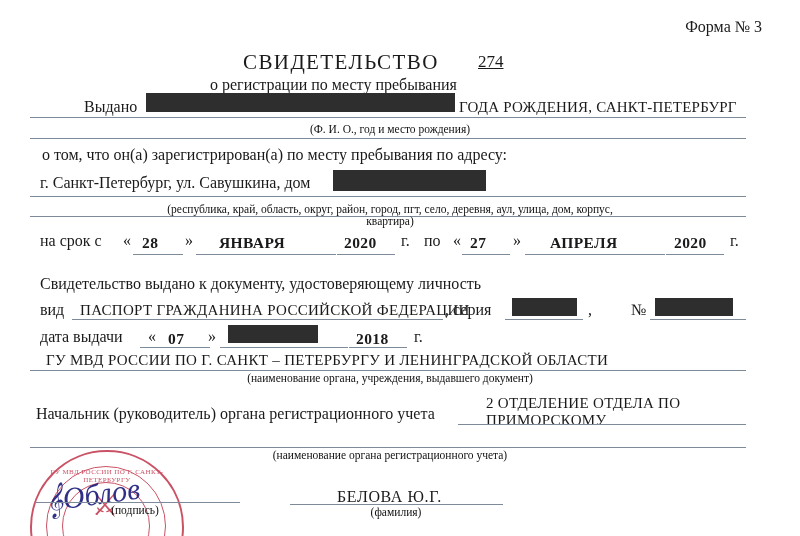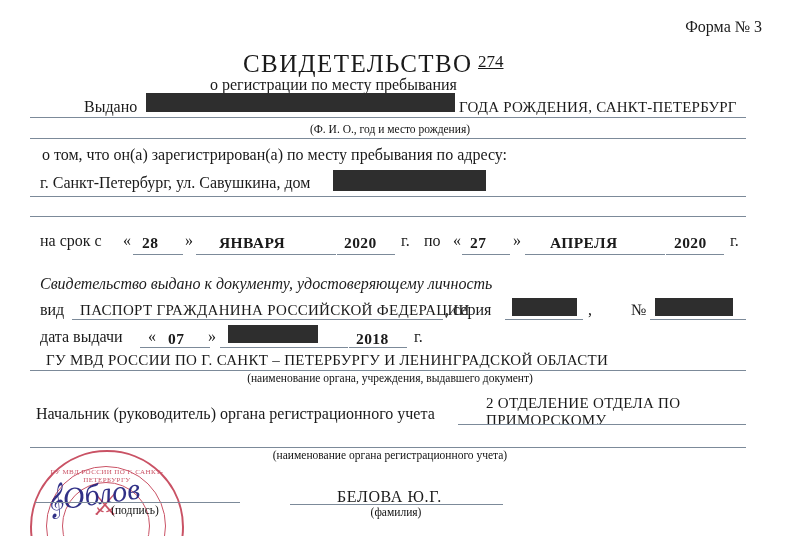--- a/index.html
+++ b/index.html
@@ -25,21 +25,21 @@
   .form-no {
     right: 26px;
     top: 18px;
     font-size: 16px;
     font-family: "Liberation Serif", serif;
   }
 
   .title-main {
     left: 243px;
     top: 50px;
-    font-size: 25px;
+    font-size: 21px;
     letter-spacing: 1.4px;
     font-family: "Liberation Serif", serif;
   }
   .doc-number {
     left: 478px;
     top: 52px;
     font-size: 17px;
     text-decoration: underline;
   }
   .title-sub {
@@ -160,20 +160,21 @@
   <div class="line" style="left:30px; top:117px; width:716px;"></div>
   <div class="line" style="left:30px; top:138px; width:716px;"></div>
   <div class="caption" style="left:230px; top:123px; width:320px;">(Ф. И. О., год и место рождения)</div>
 
   <div class="abs lbl" style="left:42px; top:146px;">о том, что он(а) зарегистрирован(а) по месту пребывания по адресу:</div>
 
   <div class="abs lbl" style="left:40px; top:174px;">г. Санкт-Петербург, ул. Савушкина, дом</div>
   <div class="redact" style="left:333px; top:170px; width:153px; height:21px;"></div>
   <div class="line" style="left:30px; top:196px; width:716px;"></div>
   <div class="line" style="left:30px; top:216px; width:716px;"></div>
+  <div class="caption" style="left:150px; top:203px; width:480px;">(республика, край, область, округ, район, город, пгт, село, деревня, аул, улица, дом, корпус, квартира)</div>
 
   <div class="abs lbl" style="left:40px; top:232px;">на срок с</div>
   <div class="abs qm" style="left:123px; top:232px;">«</div>
   <div class="abs bold-val" style="left:142px; top:234px;">28</div>
   <div class="abs qm" style="left:185px; top:232px;">»</div>
   <div class="abs bold-val" style="left:219px; top:234px;">ЯНВАРЯ</div>
   <div class="abs bold-val" style="left:344px; top:234px;">2020</div>
   <div class="abs lbl" style="left:401px; top:232px;">г.</div>
   <div class="abs lbl" style="left:424px; top:232px;">по</div>
   <div class="abs qm" style="left:453px; top:232px;">«</div>
@@ -182,21 +183,21 @@
   <div class="abs bold-val" style="left:550px; top:234px;text-align:center;">АПРЕЛЯ</div>
   <div class="abs bold-val" style="left:674px; top:234px;">2020</div>
   <div class="abs lbl" style="left:730px; top:232px;">г.</div>
   <div class="line" style="left:133px; top:254px; width:50px;"></div>
   <div class="line" style="left:196px; top:254px; width:140px;"></div>
   <div class="line" style="left:337px; top:254px; width:58px;"></div>
   <div class="line" style="left:462px; top:254px; width:48px;"></div>
   <div class="line" style="left:525px; top:254px; width:140px;"></div>
   <div class="line" style="left:666px; top:254px; width:58px;"></div>
 
-  <div class="abs lbl" style="left:40px; top:275px;font-style:italic;">Свидетельство выдано к документу, удостоверяющему личность</div>
+  <div class="abs lbl" style="left:40px; top:275px;">Свидетельство выдано к документу, удостоверяющему личность</div>
 
   <div class="abs lbl" style="left:40px; top:301px;">вид</div>
   <div class="abs small-caps-line" style="left:80px; top:302px;">ПАСПОРТ ГРАЖДАНИНА РОССИЙСКОЙ ФЕДЕРАЦИИ</div>
   <div class="line" style="left:72px; top:319px; width:371px;"></div>
   <div class="abs lbl" style="left:445px; top:301px;">, серия</div>
   <div class="redact" style="left:512px; top:298px; width:65px; height:18px;"></div>
   <div class="line" style="left:505px; top:319px; width:78px;"></div>
   <div class="abs lbl" style="left:588px; top:301px;">,</div>
   <div class="abs lbl" style="left:631px; top:301px;">№</div>
   <div class="redact" style="left:655px; top:298px; width:78px; height:18px;"></div>

